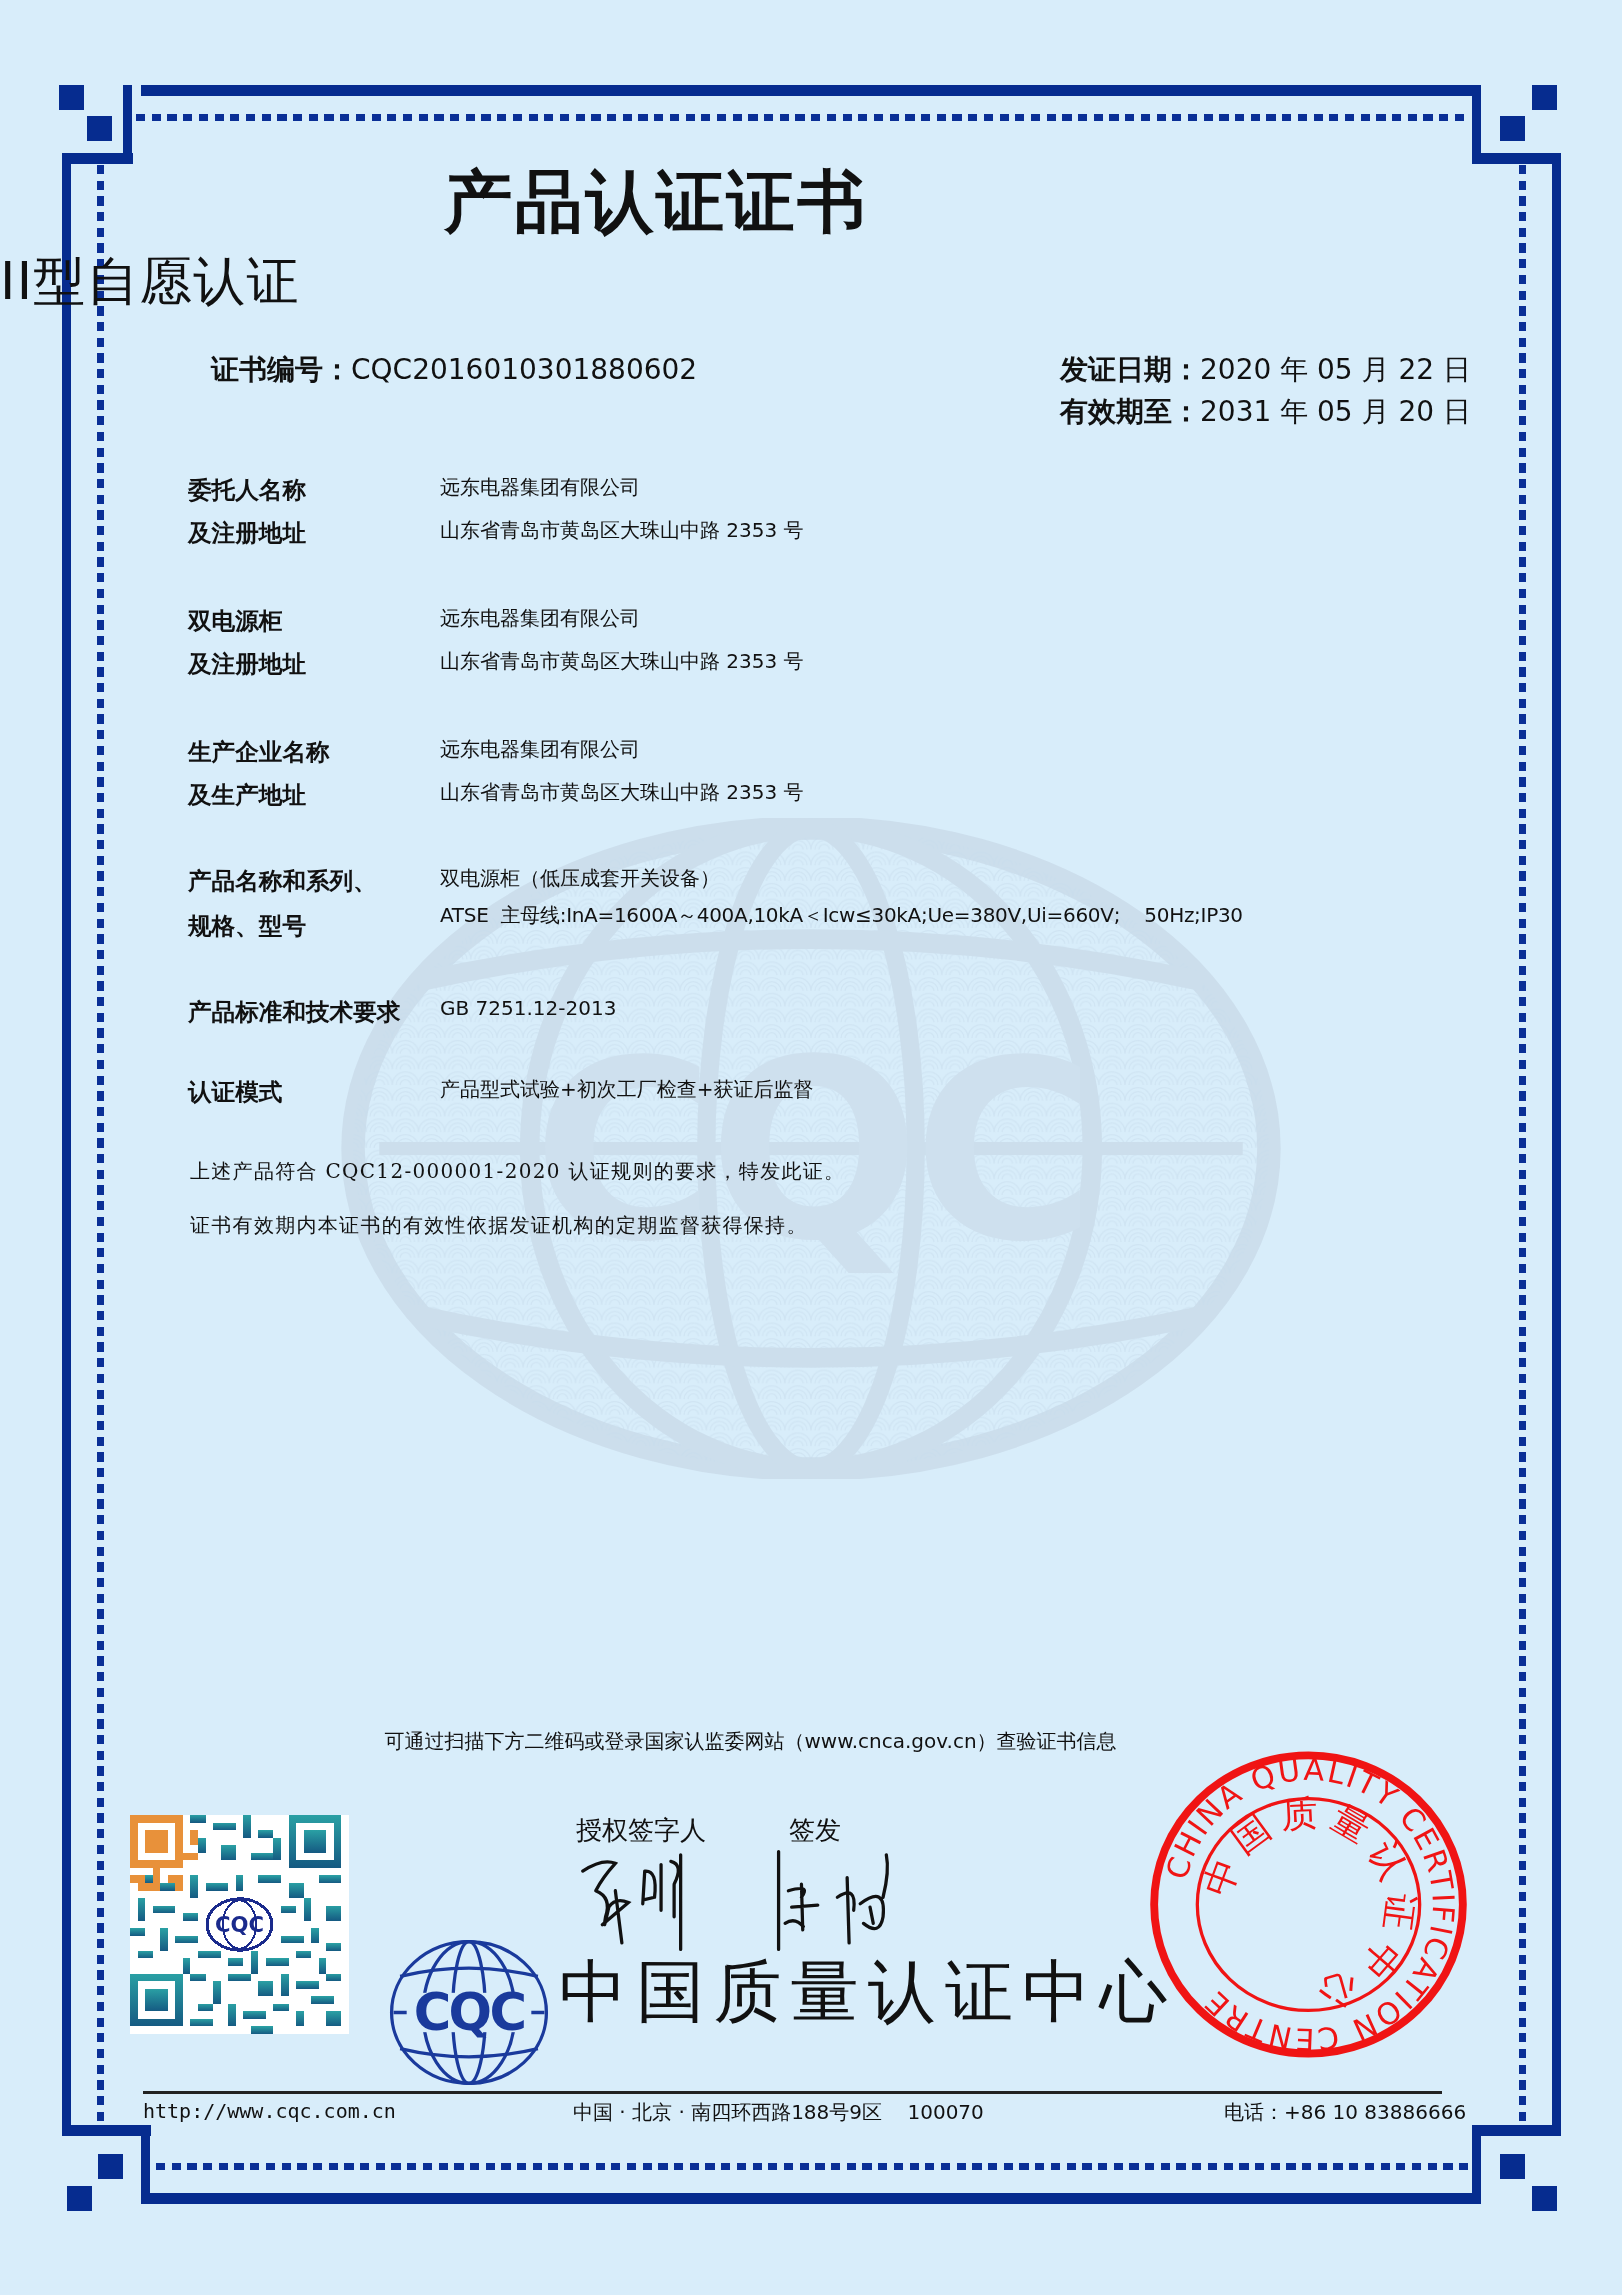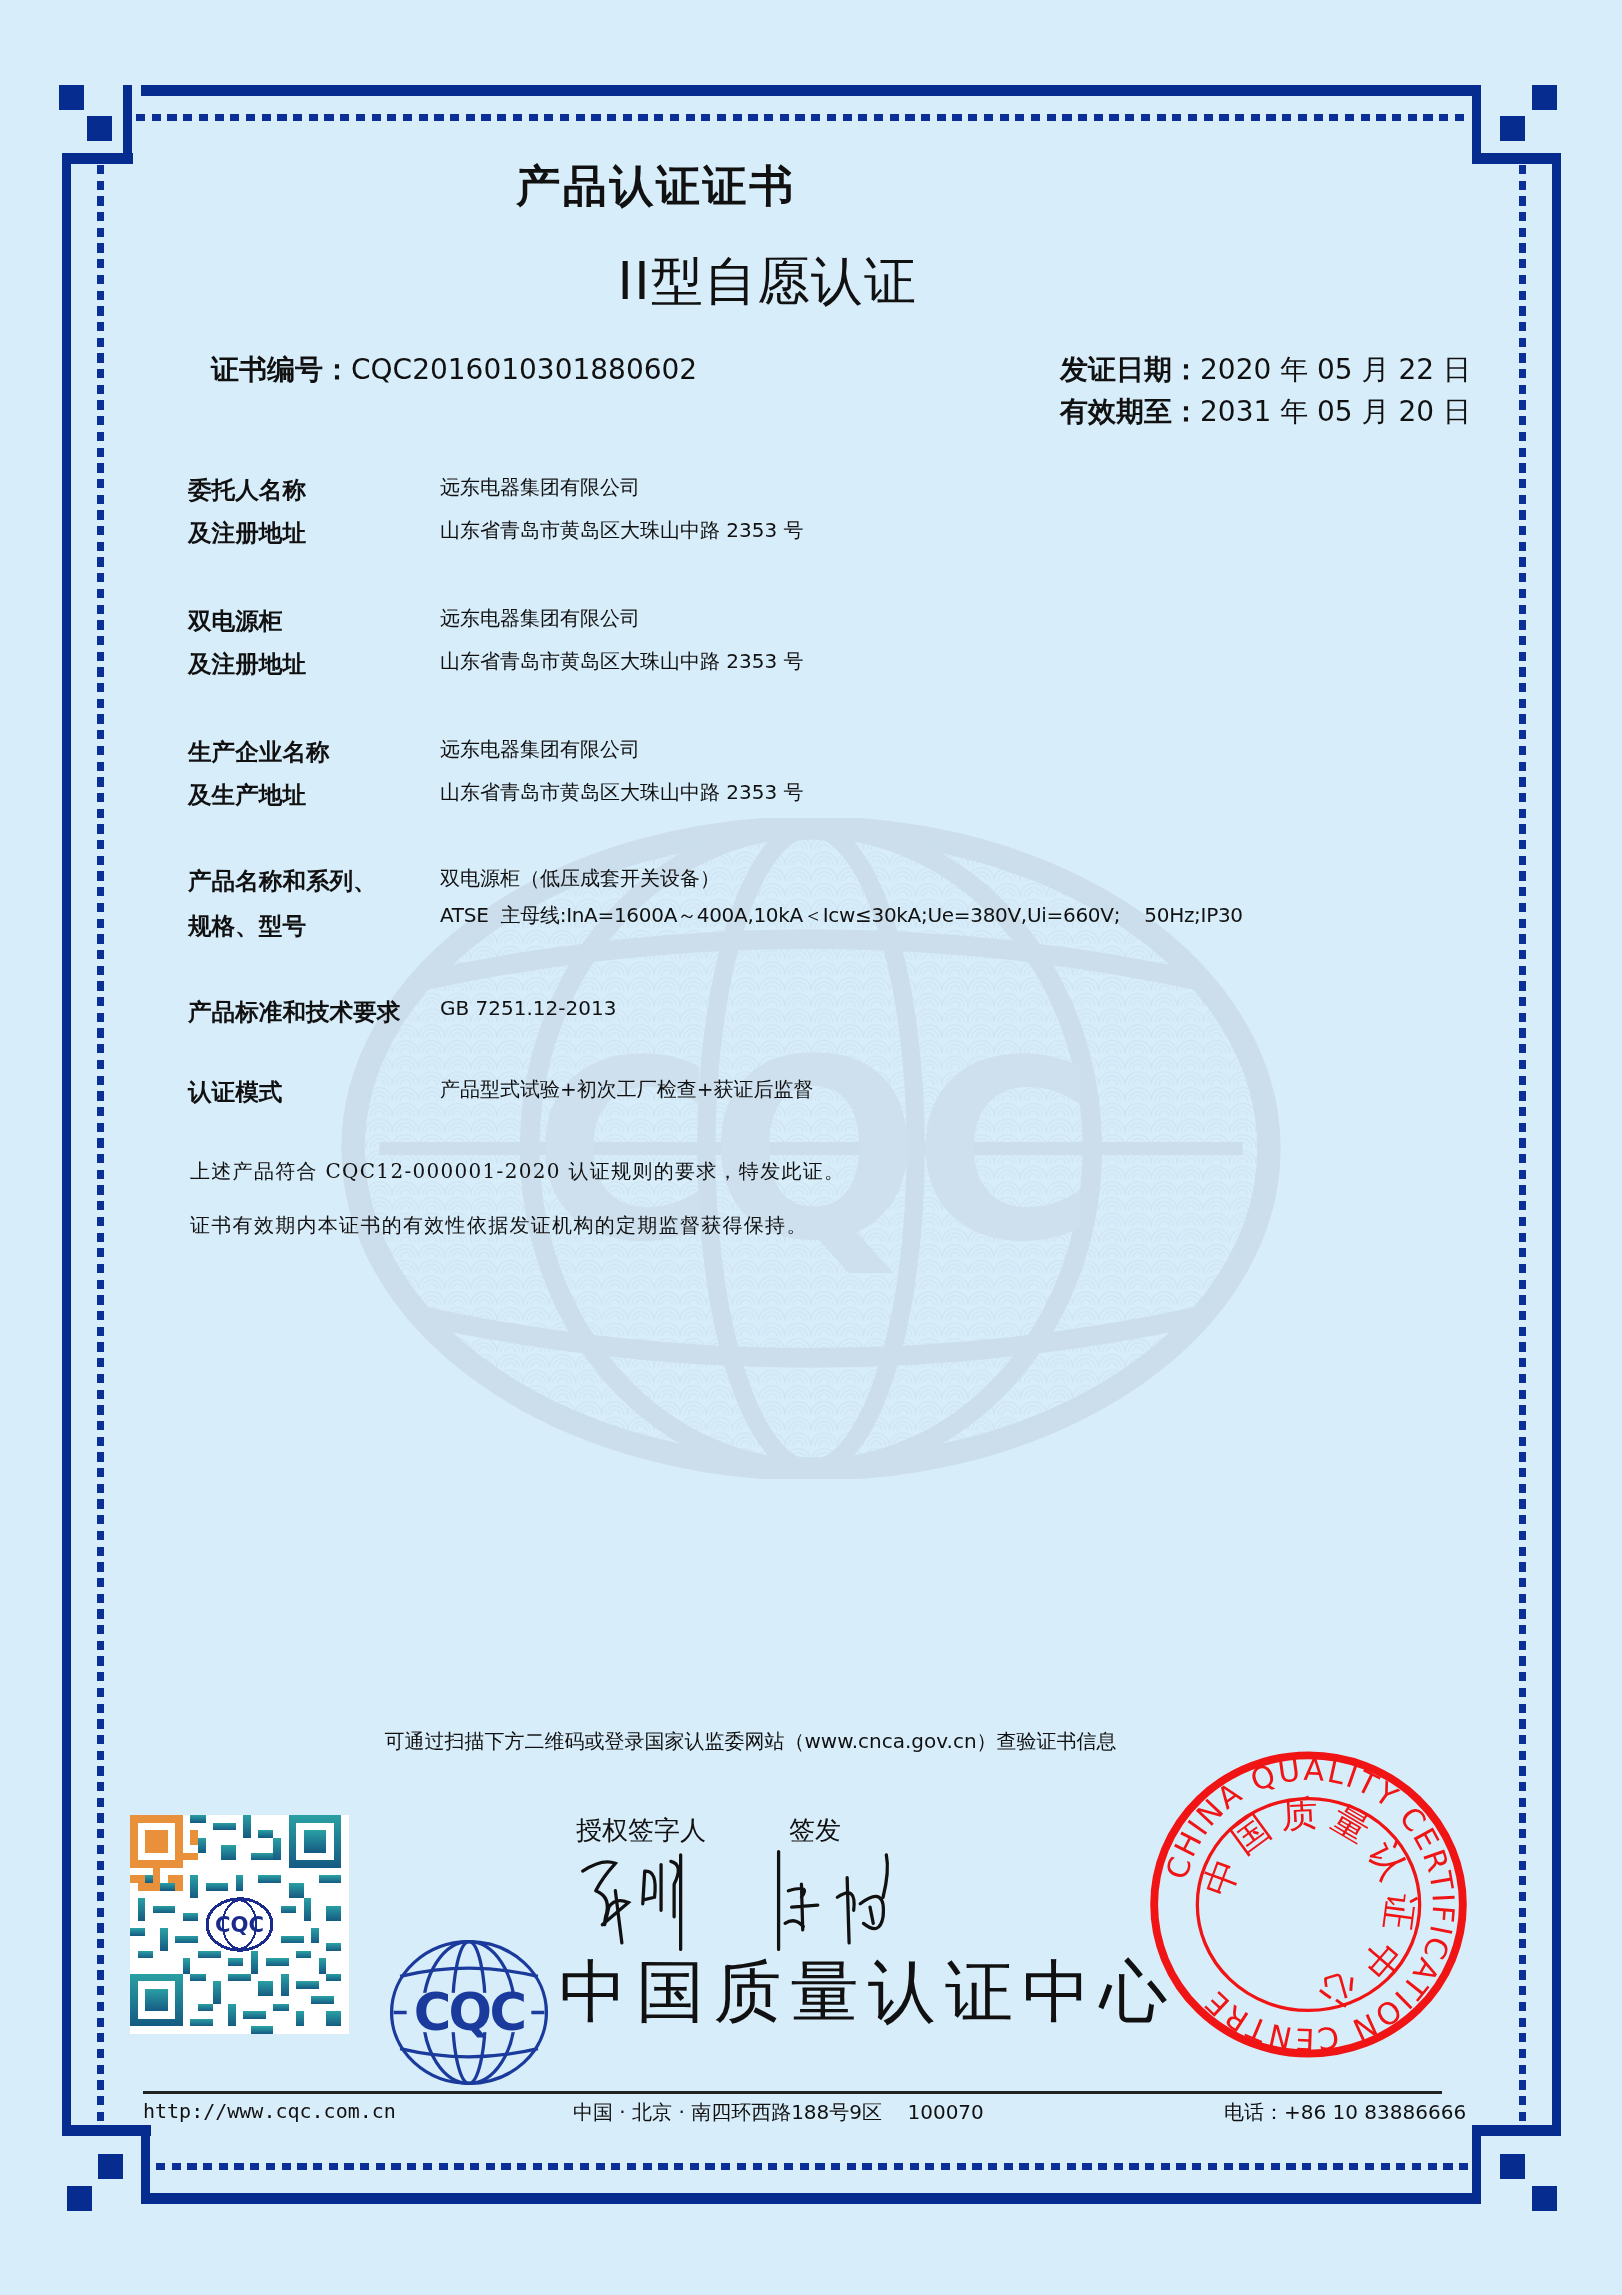--- a/index.html
+++ b/index.html
@@ -14,22 +14,22 @@
   .frame-line { position:absolute; background:#062c8f; }
   .dot-h { position:absolute; height:6.5px;
     background-image:repeating-linear-gradient(90deg,#0a2f96 0 9.2px,transparent 9.2px 15.7px); }
   .dot-v { position:absolute; width:6.5px;
     background-image:repeating-linear-gradient(180deg,#0a2f96 0 9.2px,transparent 9.2px 15.7px); }
   .sq { position:absolute; width:25px; height:25px; background:#062c8f; }
 
   
   .watermark { position:absolute; left:340px; top:818px; width:942px; height:661px; opacity:0.55; }
 
-  .title { position:absolute; left:0; width:1312px; text-align:center; font-weight:bold; font-size:44px; top:157px; letter-spacing:2.6px; }
-  .subtitle { position:absolute; left:0; width:1535px; text-align:center; font-size:52px; top:247px; letter-spacing:1.3px; }
+  .title { position:absolute; left:0; width:1312px; text-align:center; font-weight:bold; font-size:68px; top:157px; letter-spacing:2.6px; }
+  .subtitle { position:absolute; left:0; width:1535px; font-size:52px; top:247px; letter-spacing:1.3px; }
 
   .meta-label { font-family:"DejaVu Serif","Liberation Serif",serif; font-weight:bold; font-size:28px; }
   .meta-val { font-size:28px; }
   .lbl { position:absolute; left:188px; font-weight:bold; font-size:23.6px; }
   .val { position:absolute; left:440px; font-size:20px; }
 
   .note { position:absolute; left:190px; font-family:"DejaVu Serif","Liberation Serif",serif; font-size:20px; letter-spacing:1.3px; }
 
   .verify { position:absolute; left:0; width:1501px; text-align:center; top:1728px; font-size:20px; }
 

